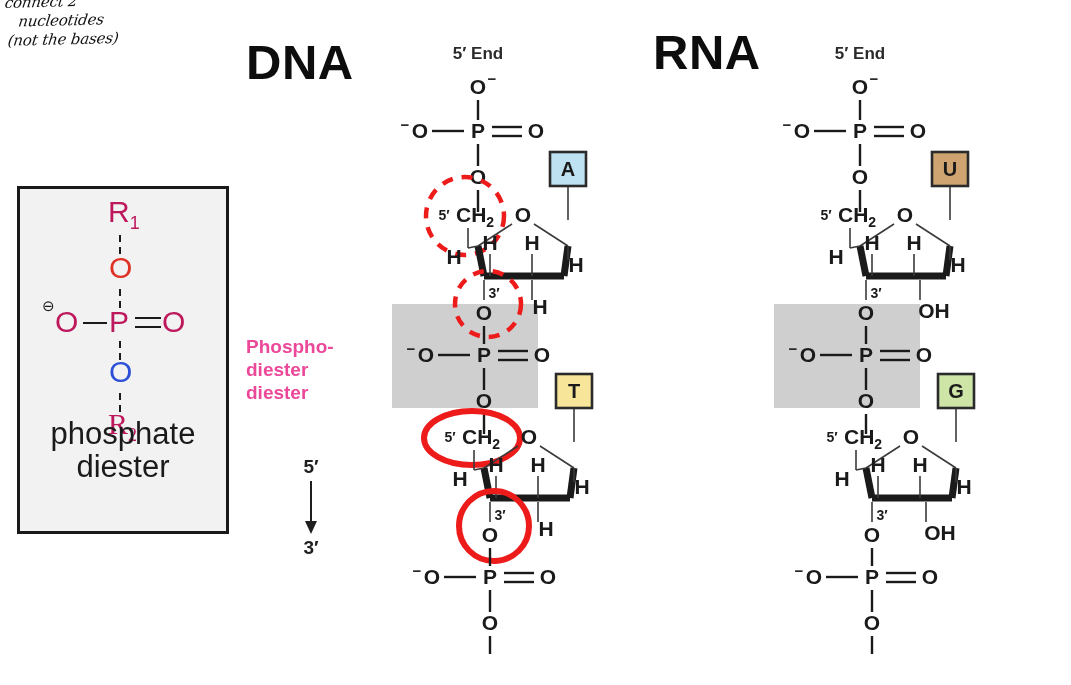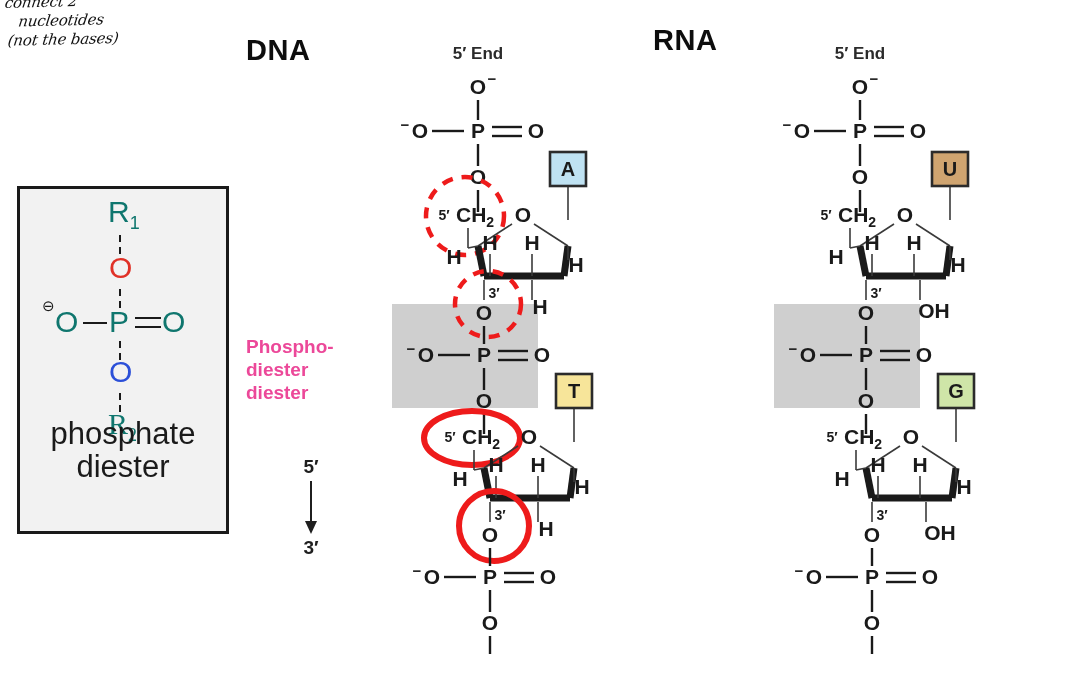--- a/index.html
+++ b/index.html
@@ -36,21 +36,21 @@
     box-sizing:border-box;
   }
   #pdbox .chem{
     position:relative;width:100%;height:228px;
   }
   .pd-atom{
     position:absolute;
     font-family:"Liberation Sans", sans-serif;
     font-size:30px;
     font-weight:400;
-    color:#0f766e;
+    color:#be185d;
     white-space:nowrap;
   }
   .pd-atom.red{color:#e03127;}
   .pd-atom.blue{color:#2b4fd8;}
   .pd-sub{font-size:18px;vertical-align:sub;}
   .pd-bond{
     position:absolute;background:#1a1a1a;
   }
   .pd-dash{
     position:absolute;width:2px;background:
@@ -62,21 +62,21 @@
   #pdlabel{
     position:absolute;left:0;top:228px;width:100%;
     text-align:center;
     font-size:31px;
     line-height:33px;
     color:#1a1a1a;
   }
 
   
   .bigtitle{
-    font-size:29px;font-weight:bold;color:#0d0d0d;
+    font-size:49px;font-weight:bold;color:#0d0d0d;
     letter-spacing:0.5px;
   }
   #title-dna{left:246px;top:34px;}
   #title-rna{left:653px;top:24px;}
 
   
   .strand{width:260px;height:660px;}
   #dna-strand{left:380px;top:42px;}
   #rna-strand{left:762px;top:42px;}
   .strand svg{display:block;}

